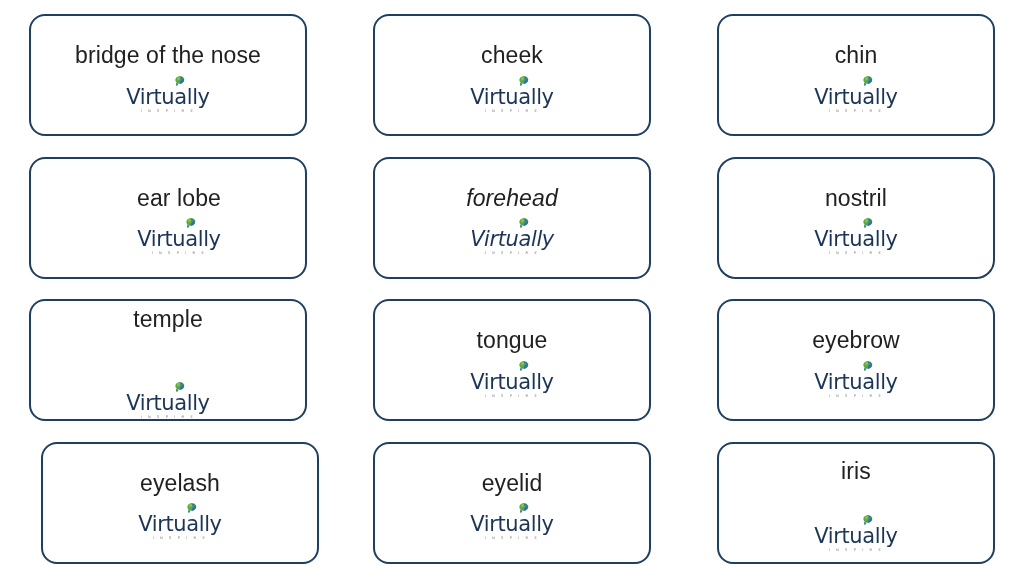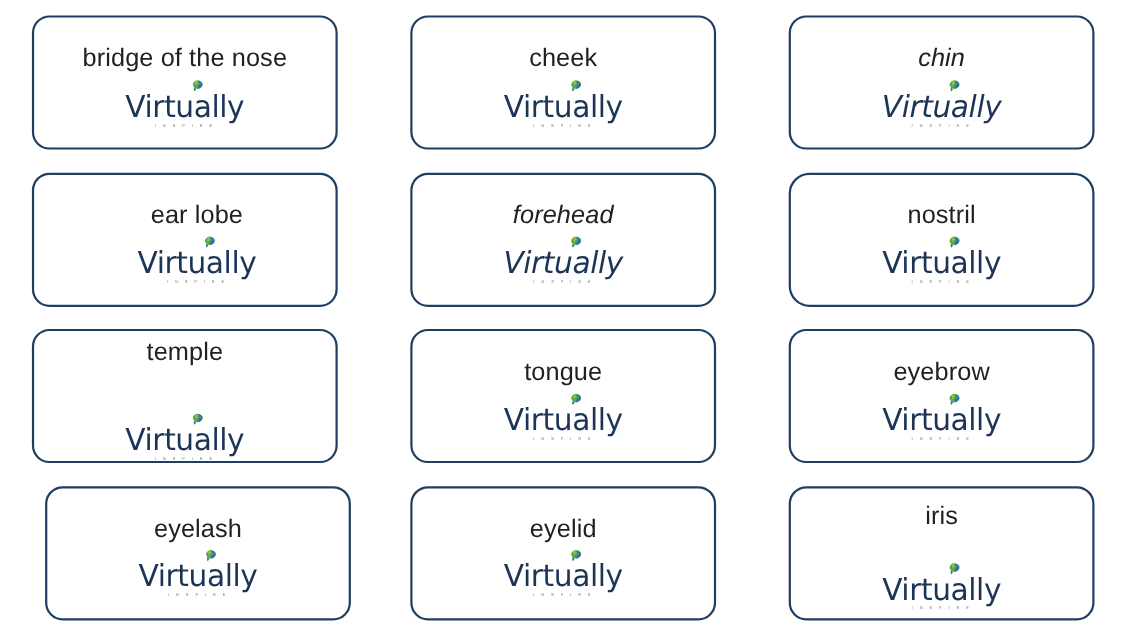--- a/index.html
+++ b/index.html
@@ -71,21 +71,21 @@
     margin-top: 18px;
     position: relative;
     display: flex;
     flex-direction: column;
     align-items: center;
     line-height: 1;
   }
 
   .logo-wordmark {
     position: relative;
-    font-size: 27px;
+    font-size: 21px;
     color: #1c3557;
     letter-spacing: -0.4px;
     font-weight: 400;
     font-family: "DejaVu Sans", "Liberation Sans", sans-serif;
     display: inline-block;
     transform: scaleY(1.02);
   }
 
   .logo-globe {
     position: absolute;
@@ -148,21 +148,21 @@
             </svg>
           </span>
           <span class="wordmark-text">Virtually</span>
         </span>
         <span class="logo-tagline" style="color: rgb(92, 92, 92);">I N S P I R E</span>
       </div>
     </div>
   </div>
 
   <div class="cell">
-    <div class="card" style="border-color: rgb(31, 63, 97); font-style: italic;">
+    <div class="card" style="border-color: rgb(31, 63, 97);">
       <div class="card-term" style="color: rgb(33, 33, 33);">chin</div>
       <div class="logo">
         <span class="logo-wordmark" style="color: rgb(28, 53, 87);">
           <span class="logo-globe-holder">
             <svg class="logo-globe" viewBox="0 0 26 28" xmlns="http://www.w3.org/2000/svg" aria-hidden="true">
               <path d="M13.5 1.2c4.4-.6 8.4 1.1 10.3 4.2 1.4 2.3 1 5-.9 7.2-2.2 2.6-5.8 4-9.1 3.6-1.3-.2-2.4-.7-3.2-1.5-.4 1.6-.3 3.2.4 4.6l-1.8.9c-1.1-2.2-1.1-4.7-.2-7-1.6-1.3-2.5-3-2.4-4.8.2-3.4 3.3-6.6 6.9-7.2z" fill="#5aa745"></path>
               <path d="M16.2 2.1c3.3.4 6 2.1 7.2 4.5 1.1 2.1.6 4.5-1.2 6.4-1.7 1.8-4.2 2.9-6.7 3-.2-2.1.3-4.2 1.5-6 1.2-1.8 3-3.2 5-4-1.7-.2-3.4.1-4.9.8-.3-1.6-.6-3.1-.9-4.7z" fill="#2f6fb5"></path>
               <path d="M10.2 4.1c1.5-1.2 3.4-1.9 5.3-2 .2 1.5.5 3 .7 4.5-2 .8-3.7 2.2-4.8 4-.6-2.1-.9-4.3-1.2-6.5z" fill="#8cc63f"></path>
               <path d="M9.4 14.8c1 .7 2.2 1.1 3.4 1.2-.6 1.9-1.9 3.5-3.6 4.5-.7-1.9-.6-4 .2-5.7z" fill="#2f6fb5"></path>
             </svg>

